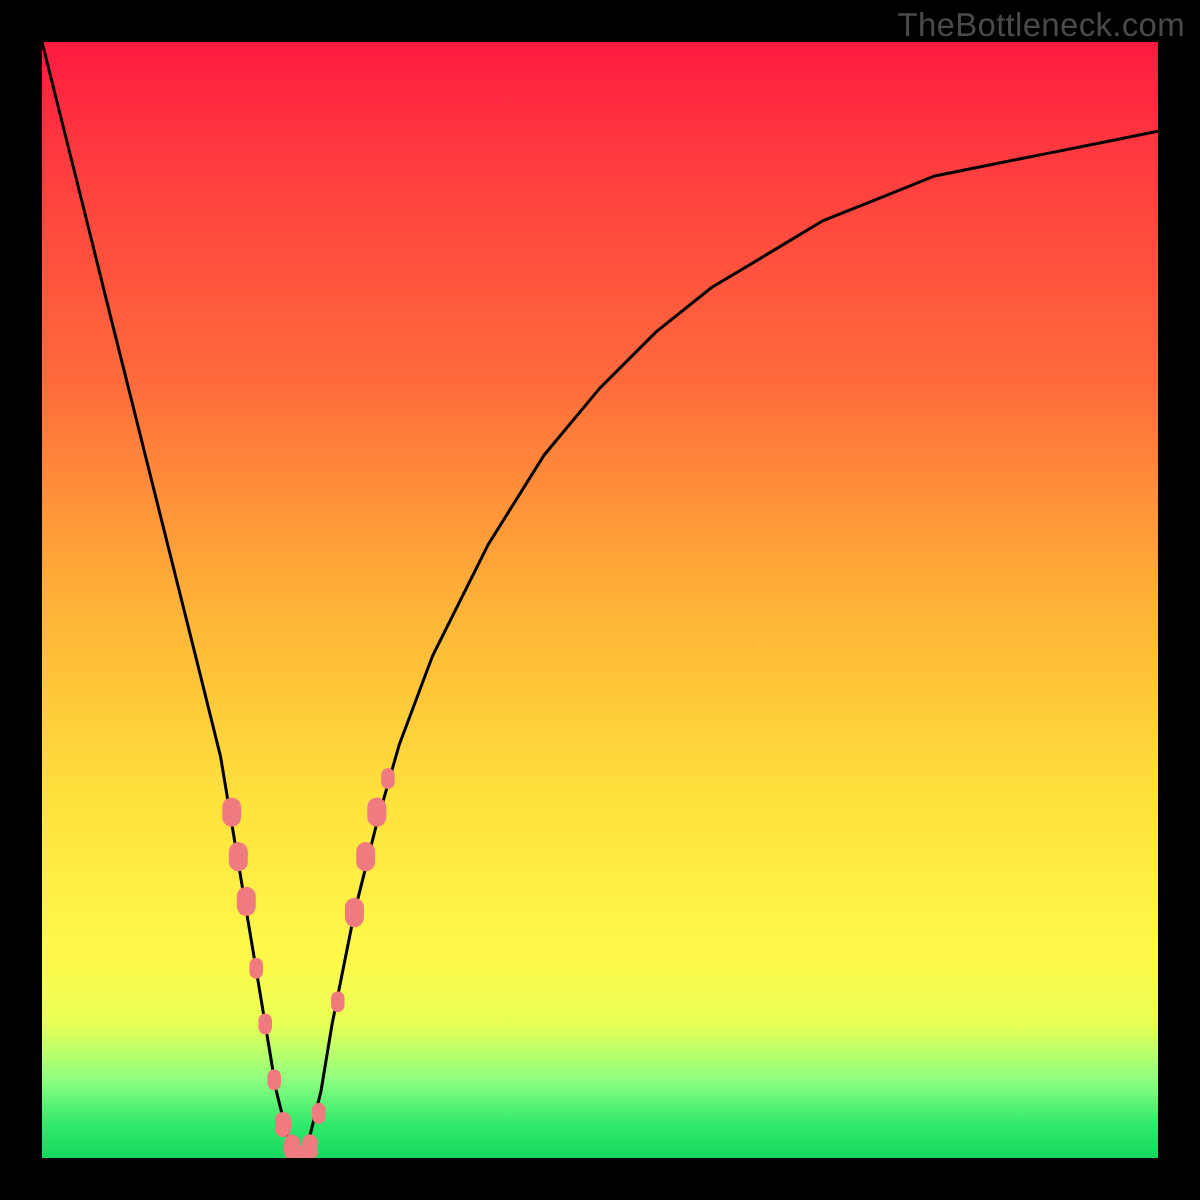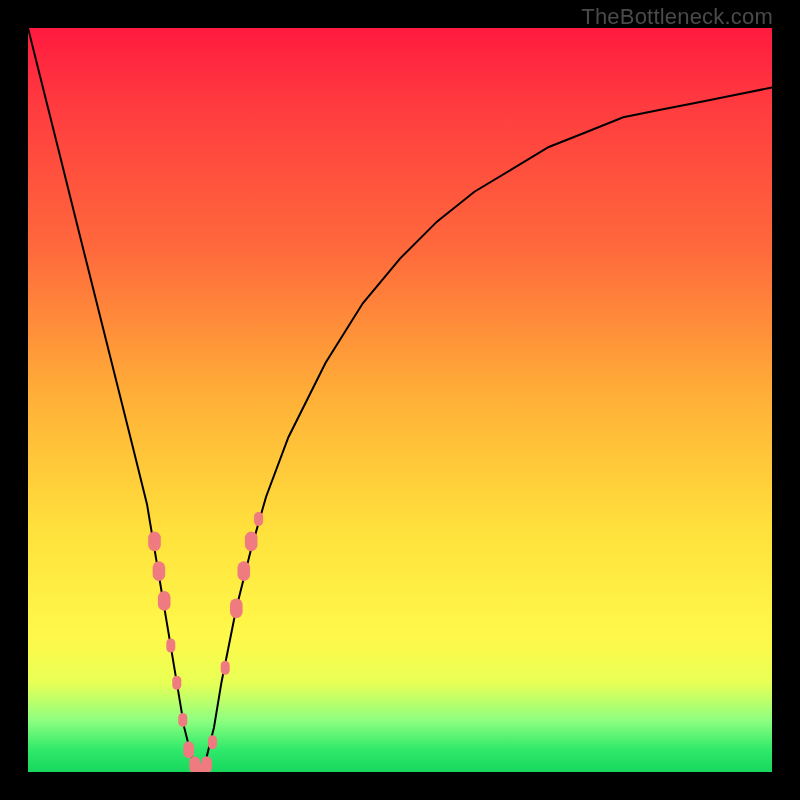--- a/index.html
+++ b/index.html
@@ -36,21 +36,21 @@
       #fff94a 82%,
       #e8ff55 88%,
       #8fff80 93%,
       #30e96a 97%,
       #16d85e 100%
     );
   }
   .watermark {
     position: absolute;
     top: 4px;
-    right: 27px;
+    right: 10px;
     color: #4a4a4a;
     font-size: 22px;
     font-weight: 500;
     letter-spacing: 0.2px;
     user-select: none;
   }
   svg.curve {
     position: absolute;
     left: 0;
     top: 0;

